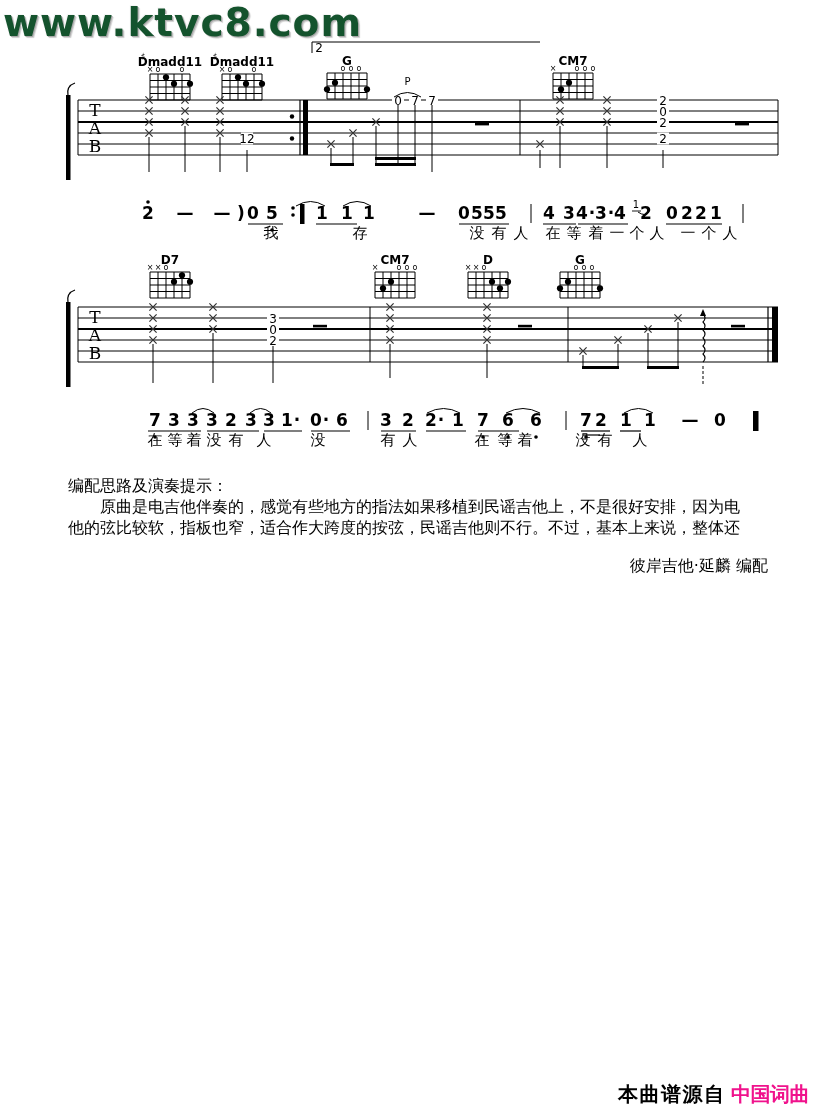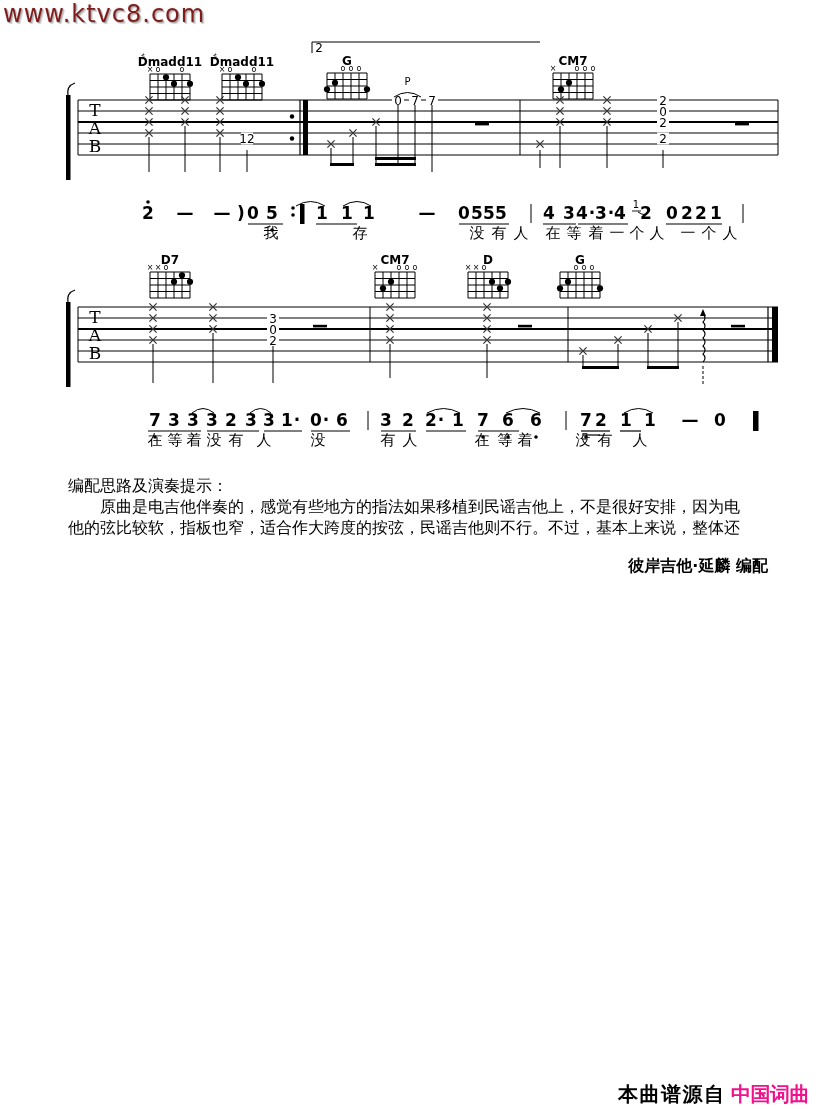--- a/index.html
+++ b/index.html
@@ -1,25 +1,25 @@
 <!DOCTYPE html>
 <html><head>
 <meta charset="utf-8">
 <style>
   html,body{margin:0;padding:0;background:#fff;}
   #canvas{position:relative;width:827px;height:1109px;background:#fff;overflow:hidden;
           font-family:"DejaVu Sans",sans-serif;color:#000;}
-  #watermark{position:absolute;left:3px;top:0px;font-size:24px;font-weight:400;
-             letter-spacing:1px;color:#7f1d1d;
+  #watermark{position:absolute;left:3px;top:0px;font-size:39px;font-weight:700;
+             letter-spacing:1px;color:#14532d;
              text-shadow:-1px -1px 0 #f6f6f6,1px 1px 0 #a9a9a9,2px 2px 1px #cfcfcf;}
   #score-svg{position:absolute;left:0;top:0;}
   .tblock{position:absolute;left:68px;width:712px;font-size:16px;line-height:20px;
           white-space:nowrap;font-family:Liberation Mono, monospace;}
   .indent{text-indent:2em;}
-  #credit{position:absolute;left:0;top:556px;width:768px;text-align:right;font-size:16px;font-weight:bold;}
+  #credit{position:absolute;left:0;top:556px;width:768px;text-align:right;font-size:16px;}
   #footer{position:absolute;left:0;top:1081px;width:827px;height:24px;}
   #footer .black{position:absolute;left:618px;font-size:20px;font-weight:700;letter-spacing:1.5px;}
   #footer .pink{position:absolute;left:731px;font-size:20px;font-weight:700;letter-spacing:-0.5px;}
 </style>
 </head>
 <body>
 
 <div id="canvas">
   <div id="watermark">www.ktvc8.com</div>
 

